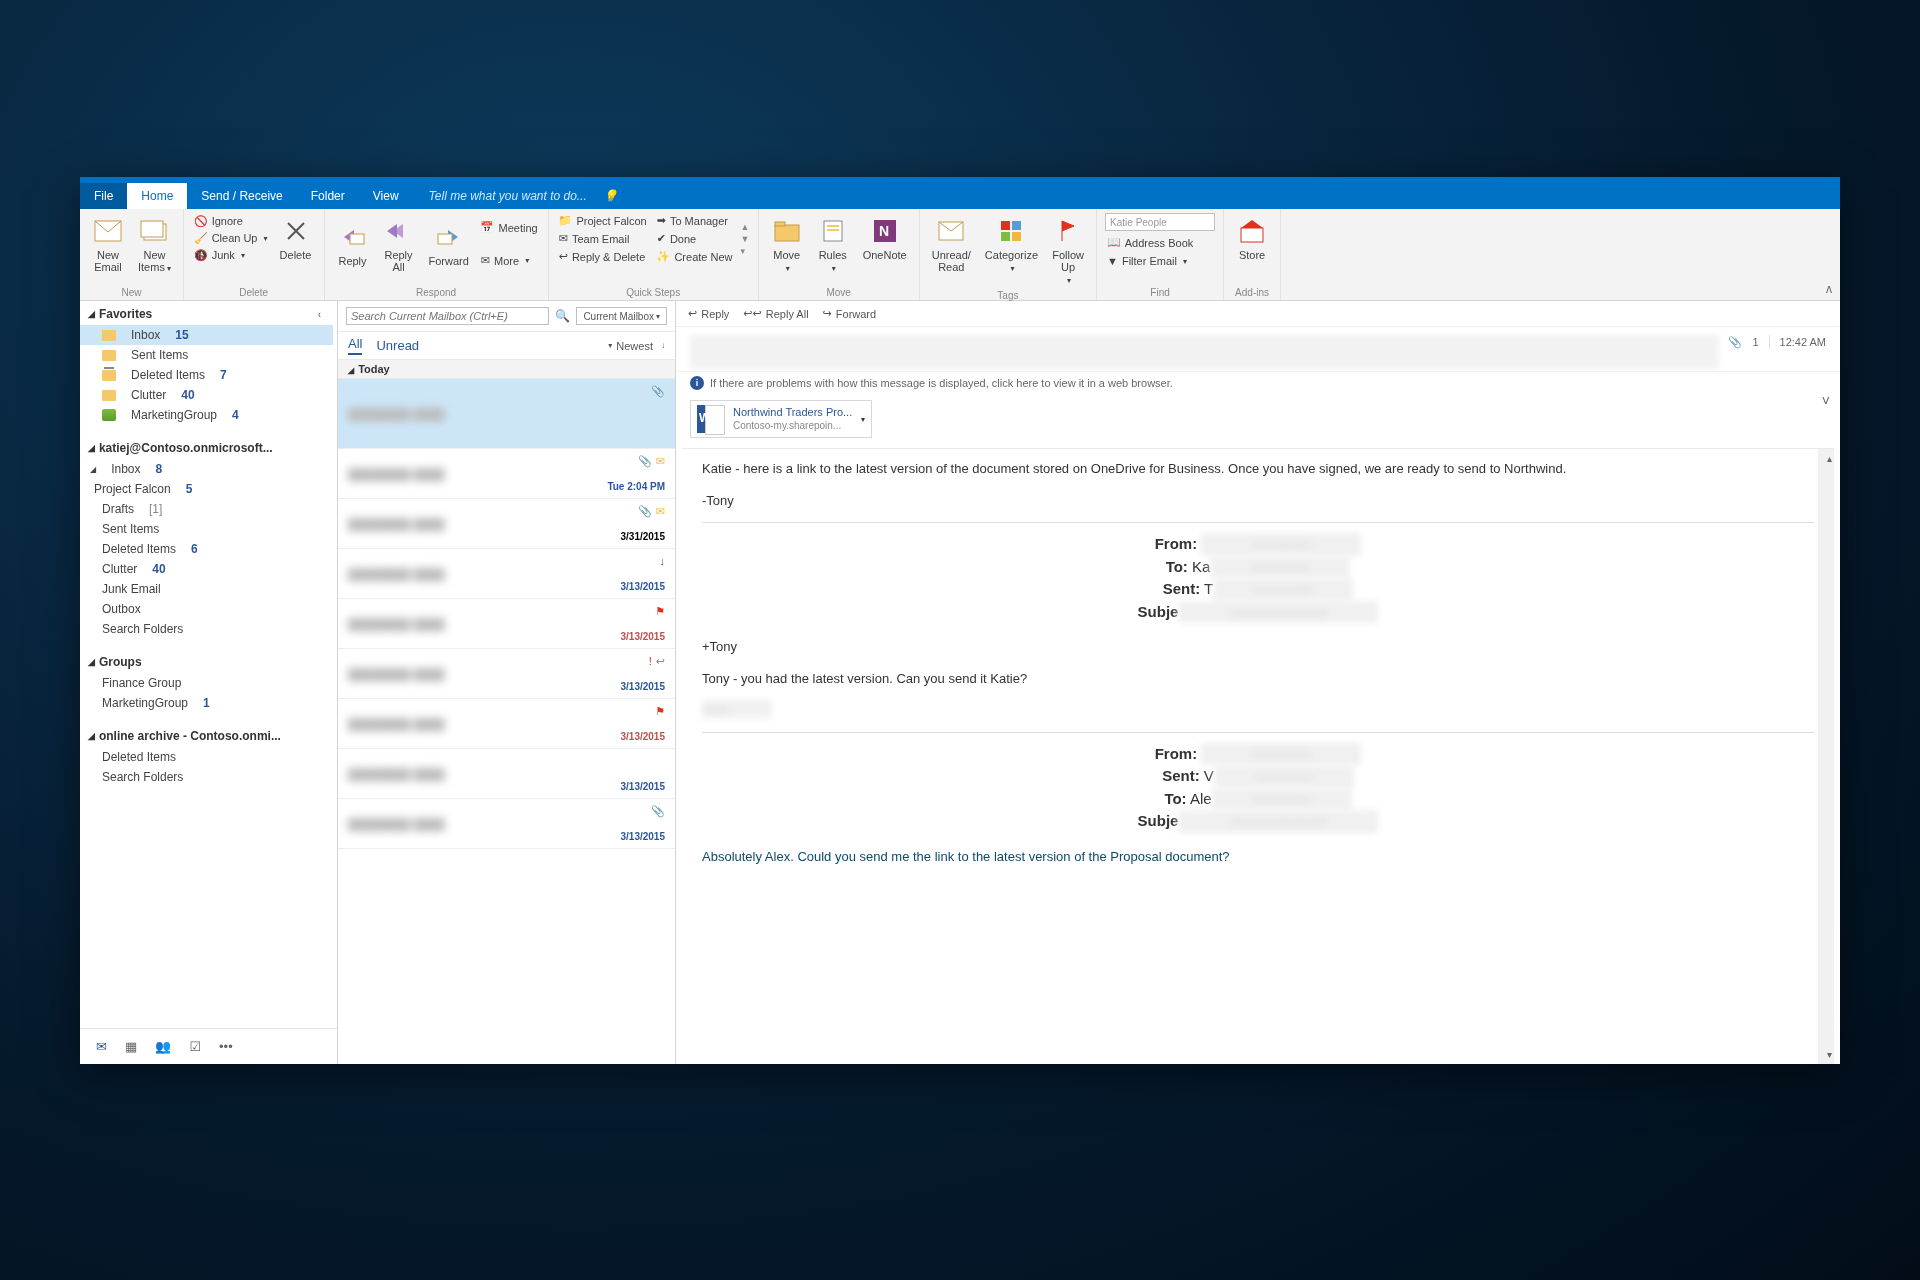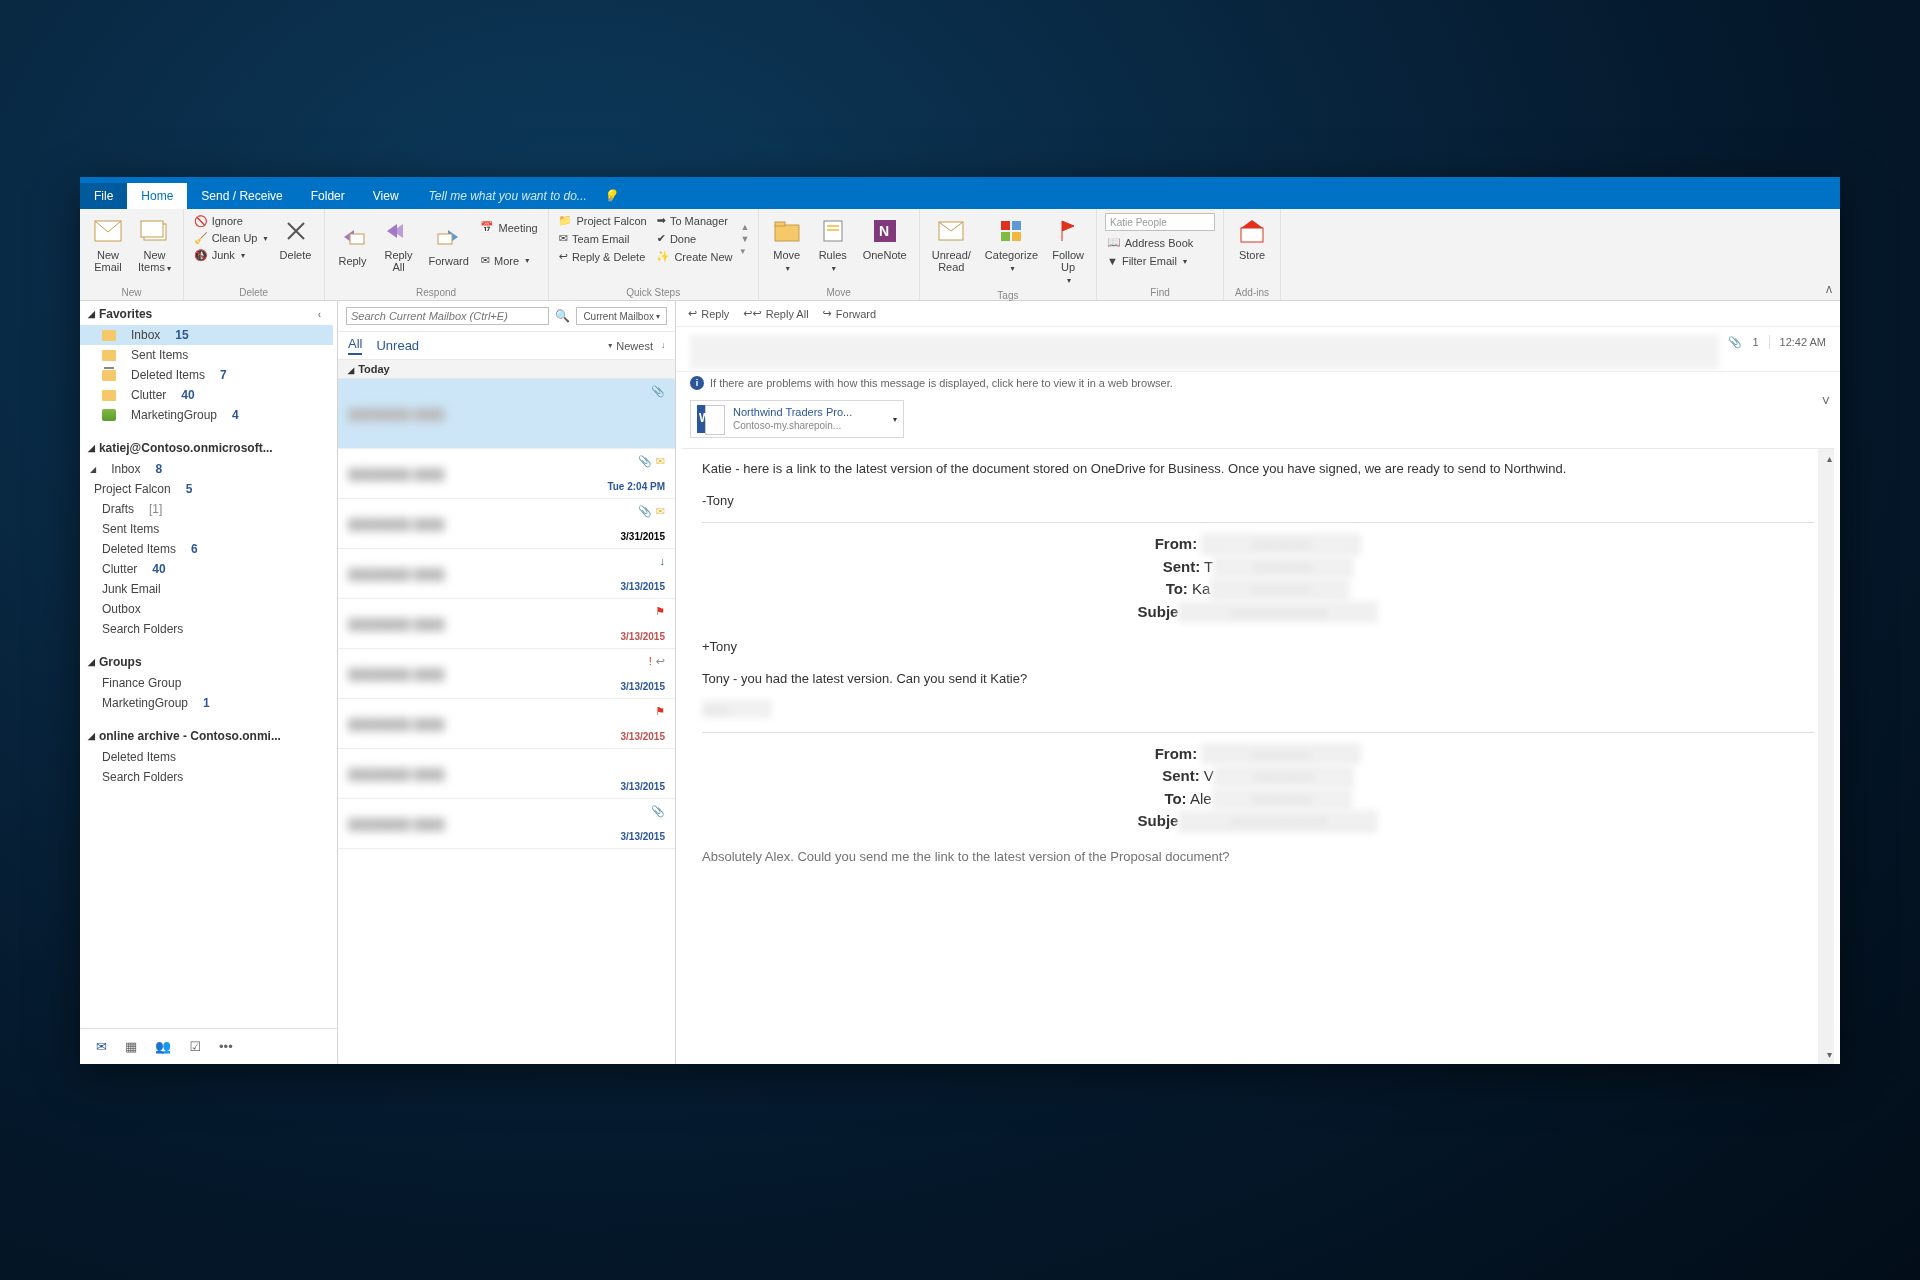--- a/index.html
+++ b/index.html
@@ -64,34 +64,34 @@
 
 .read-pane { flex: 1; display: flex; flex-direction: column; font-size: 12px; color: #333; position: relative; }
 .read-actions { display: flex; gap: 14px; padding: 6px 12px; border-bottom: 1px solid #eee; font-size: 11px; color: #555; }
 .read-actions .act { display: flex; align-items: center; gap: 4px; cursor: pointer; }
 .read-header { padding: 8px 14px 2px 14px; display: flex; align-items: flex-start; gap: 10px; border-bottom: 1px solid #eee; }
 .read-sender-blur { flex: 1; height: 34px; background: #f2f2f2; filter: blur(3px); }
 .read-header-right { margin-left: auto; display: flex; align-items: center; gap: 10px; font-size: 11px; color: #666; }
 .read-infobar { padding: 4px 14px; font-size: 11px; color: #666; display: flex; align-items: center; gap: 6px; }
 .info-i { width: 14px; height: 14px; border-radius: 50%; background: #2b579a; color: #fff; font-size: 9px; display: flex; align-items: center; justify-content: center; font-weight: bold; }
 .read-collapse-caret { position: absolute; right: 10px; top: 92px; font-size: 14px; color: #666; cursor: pointer; }
-.attachment { margin: 6px 14px 10px 14px; border: 1px solid #d8d8d8; padding: 4px 6px; display: flex; align-items: center; gap: 8px; width: 214px; font-size: 11px; cursor: pointer; }
+.attachment { margin: 6px 14px 10px 14px; border: 1px solid #d8d8d8; padding: 4px 6px; display: flex; align-items: center; gap: 8px; width: 182px; font-size: 11px; cursor: pointer; }
 .word-ico { width: 28px; height: 28px; background: #2b579a; position: relative; }
 .word-ico::before { content: ""; position: absolute; right: 0; top: 0; width: 18px; height: 28px; background: #fff; border: 1px solid #ccc; }
 .word-ico::after { content: "W"; position: absolute; left: 2px; top: 6px; color: #fff; font-size: 12px; font-weight: bold; }
 .attach-txt { display: flex; flex-direction: column; line-height: 1.2; }
 .attach-txt .t1 { color: #2b579a; }
 .attach-txt .t2 { color: #888; font-size: 10px; }
 .read-body { flex: 1; padding: 10px 20px; font-size: 13px; line-height: 1.5; overflow: hidden; position: relative; border-top: 1px solid #e8e8e8; margin: 0 6px; }
 .read-body p { margin-bottom: 12px; }
 .read-body hr { border: none; border-top: 1px solid #ddd; margin: 10px 0; }
 .hdr-line { font-size: 15px; text-align: center; }
 .hdr-line b { font-weight: 600; }
 .hdr-blur { display: inline-block; background: #f0f0f0; filter: blur(3px); color: #ddd; }
-.link-blue { color: #737373; }
+.link-blue { color: #0c4a6e; }
 .scroll-thumb { position: absolute; right: 0; top: 0; width: 16px; background: #f1f1f1; height: 100%; }
 .scroll-up { position: absolute; right: 2px; top: 2px; font-size: 10px; color: #666; }
 .scroll-dn { position: absolute; right: 2px; bottom: 2px; font-size: 10px; color: #666; }
 
 svg { display: block; }
 </style>
 </head>
 <body>
 
 <div class="app-window">
@@ -592,22 +592,22 @@
 
       <div class="read-body">
         <div class="scroll-thumb">
             <span class="scroll-up">▴</span>
             <span class="scroll-dn">▾</span>
           </div>
         <p>Katie - here is a link to the latest version of the document stored on OneDrive for Business. Once you have signed, we are ready to send to Northwind.</p>
         <p>-Tony</p>
         <hr>
         <div class="hdr-line"><b>From:</b> <span class="hdr-blur" style="width:160px">xxxxxxxx</span></div>
+        <div class="hdr-line"><b>To:</b> <span>Ka</span><span class="hdr-blur" style="width:140px">xxxxxxxx</span></div>
         <div class="hdr-line"><b>Sent:</b> <span>T</span><span class="hdr-blur" style="width:140px">xxxxxxxx</span></div>
-        <div class="hdr-line"><b>To:</b> <span>Ka</span><span class="hdr-blur" style="width:140px">xxxxxxxx</span></div>
         <div class="hdr-line"><b>Subje</b><span class="hdr-blur" style="width:200px">xxxxxxxxxxxxx</span></div>
         <p style="margin-top:14px">+Tony</p>
         <p>Tony - you had the latest version. Can you send it Katie?</p>
         <p><span class="hdr-blur" style="width:70px;height:18px">xxxx</span></p>
         <hr>
         <div class="hdr-line"><b>From:</b> <span class="hdr-blur" style="width:160px">xxxxxxxx</span></div>
         <div class="hdr-line"><b>Sent:</b> <span>V</span><span class="hdr-blur" style="width:140px">xxxxxxxx</span></div>
         <div class="hdr-line"><b>To:</b> <span>Ale</span><span class="hdr-blur" style="width:140px">xxxxxxxx</span></div>
         <div class="hdr-line"><b>Subje</b><span class="hdr-blur" style="width:200px">xxxxxxxxxxxxx</span></div>
         <p class="link-blue" style="margin-top:14px">Absolutely Alex. Could you send me the link to the latest version of the Proposal document?</p>

